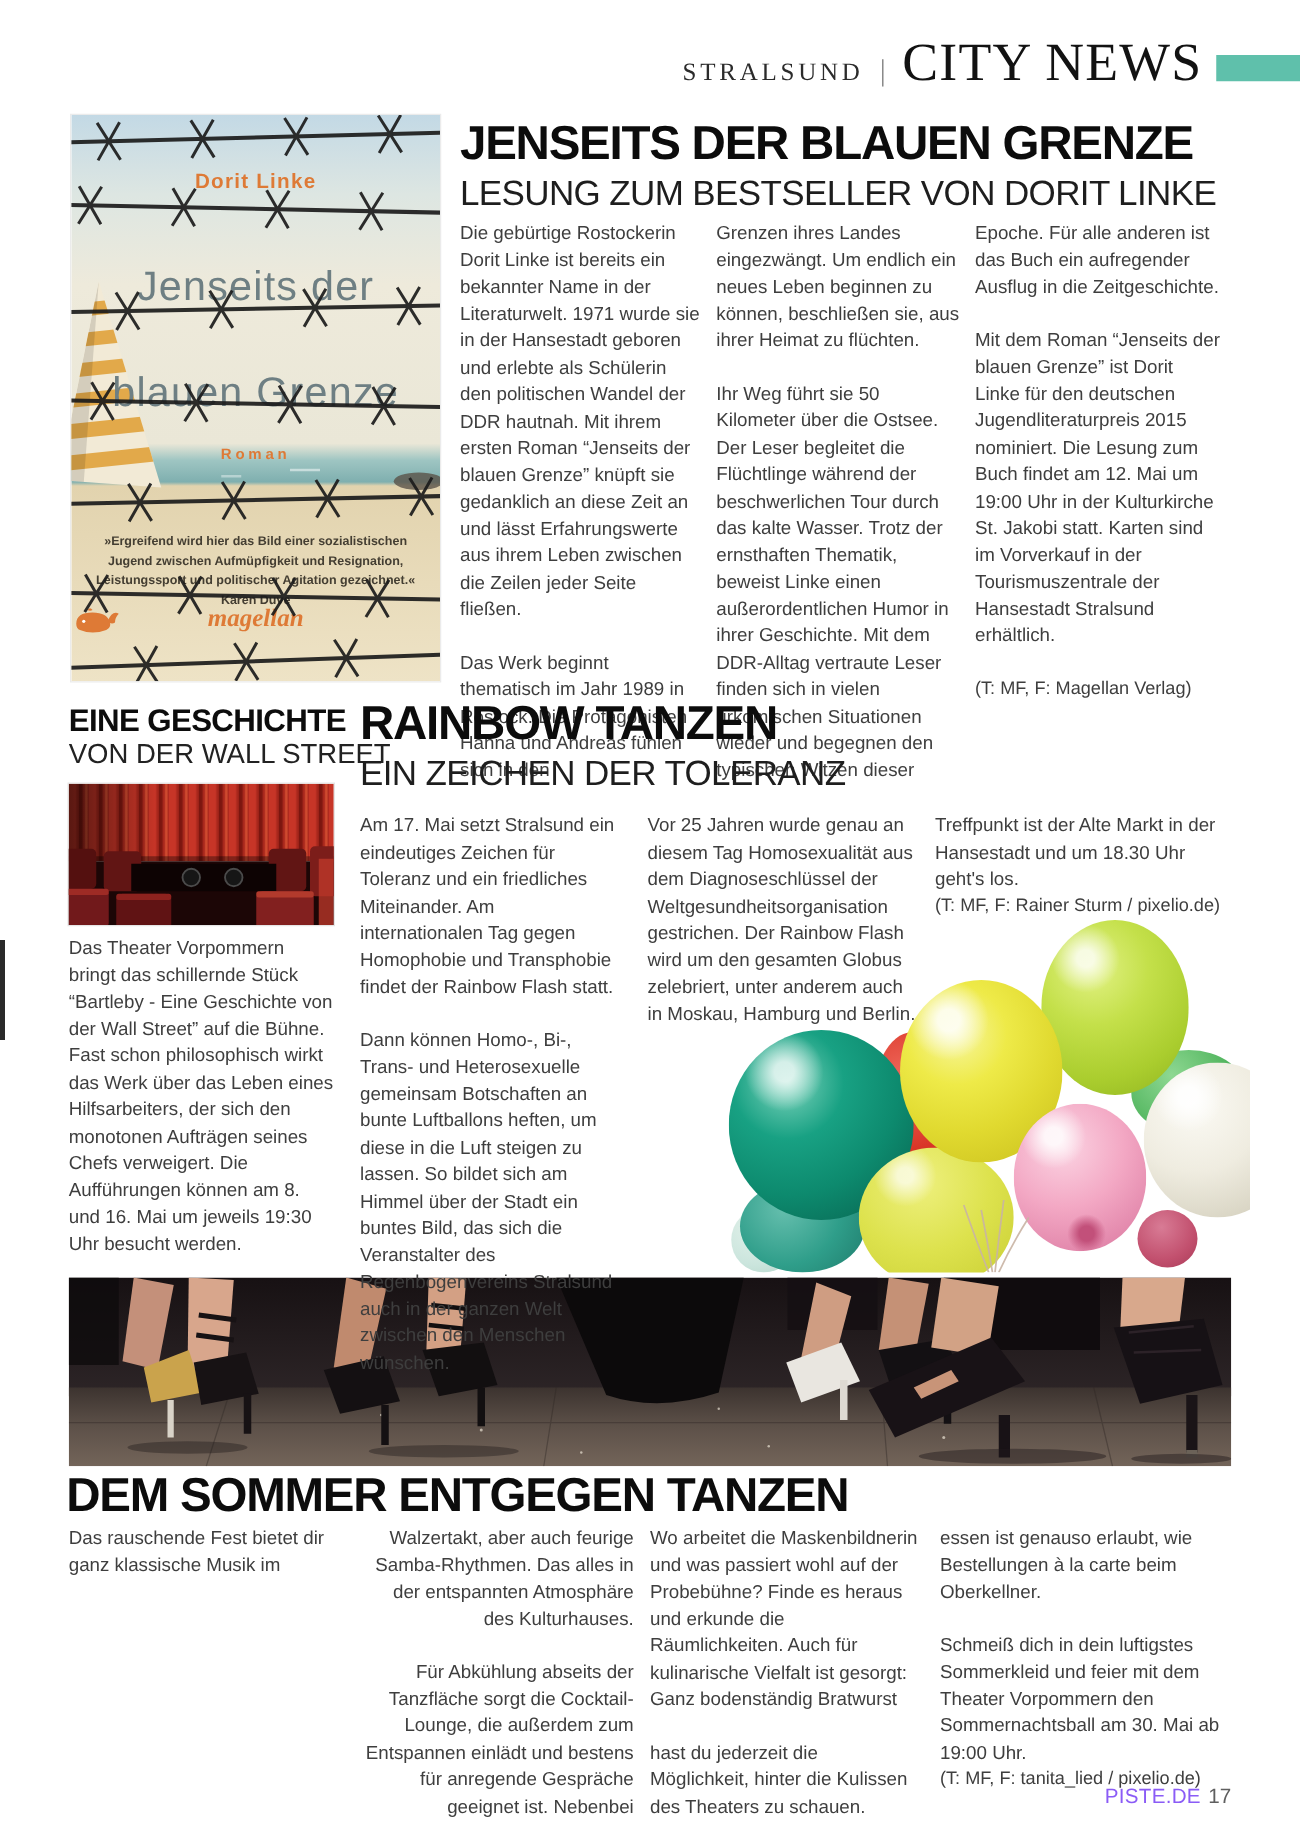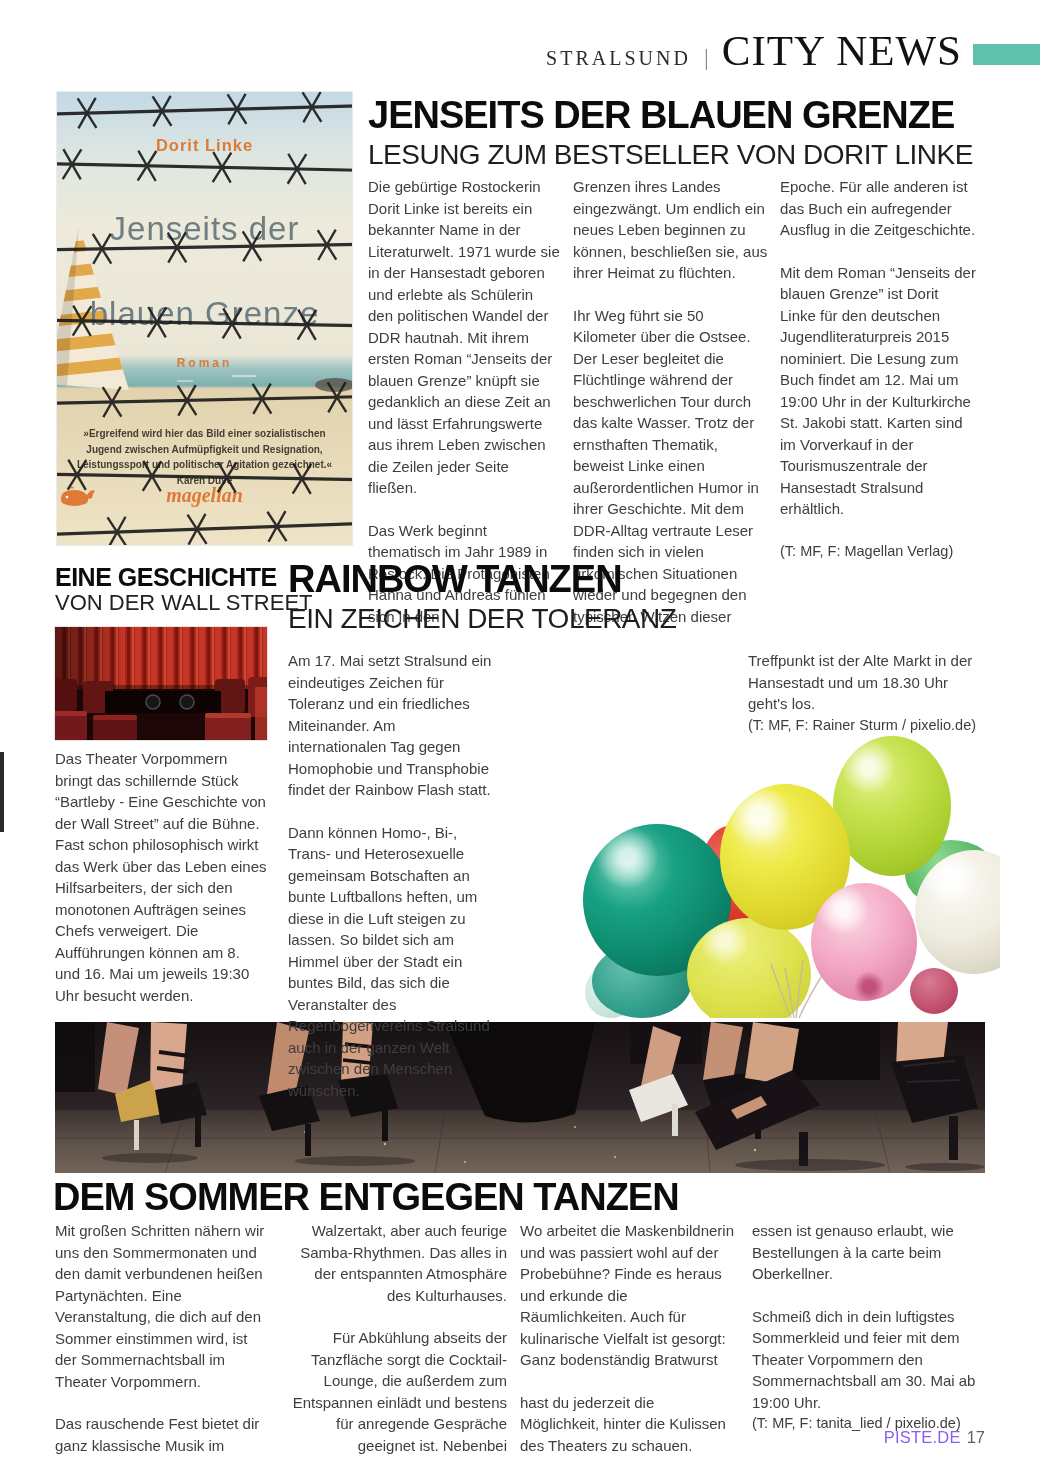--- a/index.html
+++ b/index.html
@@ -234,20 +234,23 @@
         <path d="M228,232 Q224,262 221,290"></path>
         <path d="M248,246 Q234,268 224,290"></path>
       </g>
     </svg>
   </div>
 
   <div class="col" style="left:288px;top:650px;width:208px;z-index:2;">
     <p>Am 17. Mai setzt Stralsund ein eindeutiges Zeichen für Toleranz und ein friedliches Miteinander. Am internationalen Tag gegen Homophobie und Transphobie findet der Rainbow Flash statt.</p>
     <p>Dann können Homo-, Bi-, Trans- und Heterosexuelle gemeinsam Botschaften an bunte Luftballons heften, um diese in die Luft steigen zu lassen. So bildet sich am Himmel über der Stadt ein buntes Bild, das sich die Veranstalter des Regenbogenvereins Stralsund auch in der ganzen Welt zwischen den Menschen wünschen.</p>
   </div>
+  <div class="col" style="left:518px;top:650px;width:218px;z-index:2;">
+    <p>Vor 25 Jahren wurde genau an diesem Tag Homosexualität aus dem Diagnoseschlüssel der Weltgesundheitsorganisation gestrichen. Der Rainbow Flash wird um den gesamten Globus zelebriert, unter anderem auch in Moskau, Hamburg und Berlin.</p>
+  </div>
   <div class="col" style="left:748px;top:650px;width:232px;z-index:2;">
     <p style="margin-bottom:0;">Treffpunkt ist der Alte Markt in der Hansestadt und um 18.30 Uhr geht's los.</p>
     <p class="credit">(T: MF, F: Rainer Sturm / pixelio.de)</p>
   </div>
 
   <div class="feet">
     <svg width="930" height="151" viewBox="0 0 930 151" preserveAspectRatio="none">
       <defs>
         <linearGradient id="fbg" x1="0" y1="0" x2="0" y2="1">
           <stop offset="0" stop-color="#171113"></stop>
@@ -319,21 +322,20 @@
       <ellipse cx="755" cy="143" rx="75" ry="6" fill="#1e181a" opacity="0.45"></ellipse>
       <ellipse cx="300" cy="139" rx="60" ry="5" fill="#1e181a" opacity="0.4"></ellipse>
       <ellipse cx="95" cy="136" rx="48" ry="5" fill="#1e181a" opacity="0.4"></ellipse>
       <ellipse cx="890" cy="145" rx="40" ry="4" fill="#1e181a" opacity="0.45"></ellipse>
     </svg>
   </div>
 
   <div class="h-big" style="left:53px;top:1178px;">DEM SOMMER ENTGEGEN TANZEN</div>
 
   <div class="col" style="left:55px;top:1220px;width:212px;">
-    <p>Mit großen Schritten nähern wir uns den Sommermonaten und den damit verbundenen heißen Partynächten. Eine Veranstaltung, die dich auf den Sommer einstimmen wird, ist der Sommernachtsball im Theater Vorpommern.</p>
     <p>Das rauschende Fest bietet dir ganz klassische Musik im</p>
   </div>
   <div class="col" style="left:292px;top:1220px;width:215px;text-align:right;">
     <p>Walzertakt, aber auch feurige Samba-Rhythmen. Das alles in der entspannten Atmosphäre des Kulturhauses.</p>
     <p>Für Abkühlung abseits der Tanzfläche sorgt die Cocktail-Lounge, die außerdem zum Entspannen einlädt und bestens für anregende Gespräche geeignet ist. Nebenbei</p>
   </div>
   <div class="col" style="left:520px;top:1220px;width:215px;">
     <p>Wo arbeitet die Maskenbildnerin und was passiert wohl auf der Probebühne? Finde es heraus und erkunde die Räumlichkeiten. Auch für kulinarische Vielfalt ist gesorgt: Ganz bodenständig Bratwurst</p>
     <p>hast du jederzeit die Möglichkeit, hinter die Kulissen des Theaters zu schauen.</p>
   </div>

